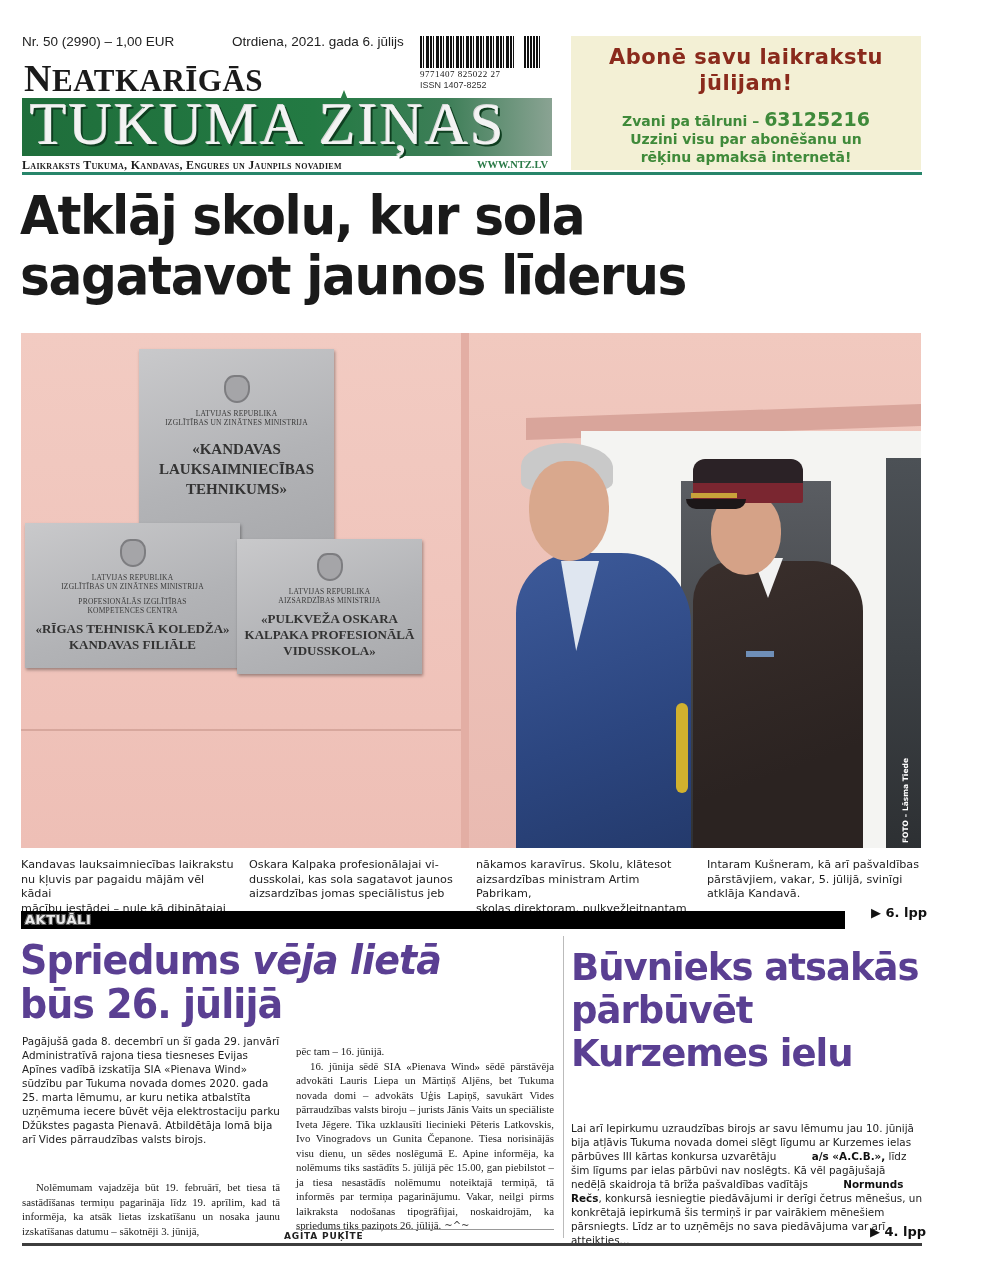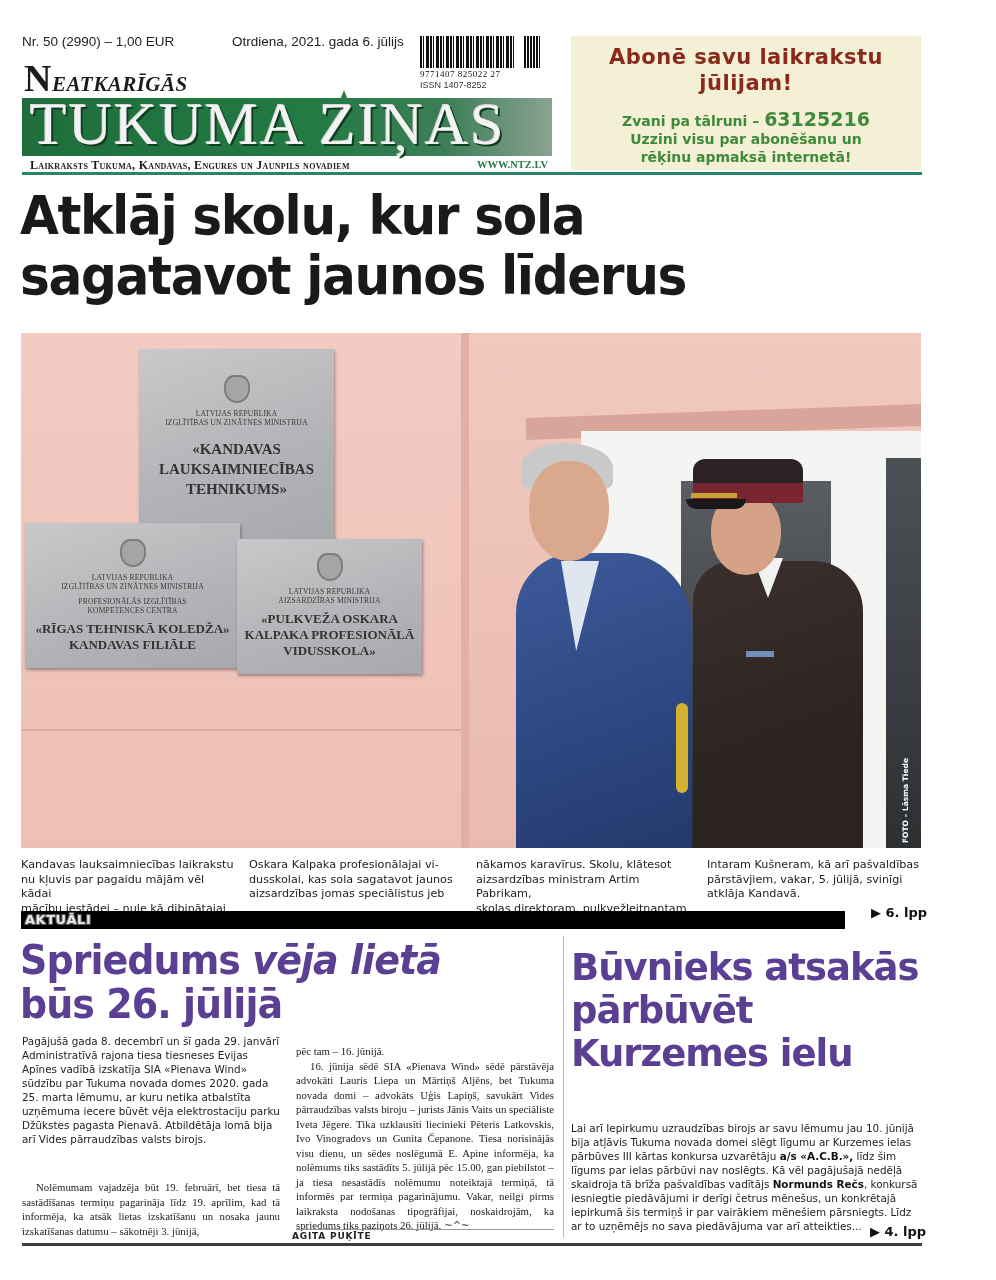--- a/index.html
+++ b/index.html
@@ -13,21 +13,21 @@
     .barcode { position: absolute; left: 398px; top: 6px; width: 135px; height: 54px; }
     .barcode .bars { position: absolute; left: 0; top: 0; width: 96px; height: 32px;
       background: repeating-linear-gradient(90deg,#111 0 2px,#fff 2px 3px,#111 3px 4px,#fff 4px 6px,#111 6px 9px,#fff 9px 10px); }
     .barcode .bars2 { position: absolute; left: 104px; top: 0; width: 16px; height: 32px;
       background: repeating-linear-gradient(90deg,#111 0 2px,#fff 2px 3px,#111 3px 5px,#fff 5px 6px); }
     .barcode .num { position: absolute; left: 0; top: 33px; font-family: Liberation Serif, serif; font-size: 9px; letter-spacing: 0.5px; color: #111; white-space: nowrap; }
     .barcode .issn { position: absolute; left: 0; top: 44px; font-family: "Liberation Sans", sans-serif; font-size: 9px; color: #333; white-space: nowrap; }
 
     .skyline { position: absolute; left: 0; top: 60px; width: 530px; height: 66px; }
     .name-top { position: absolute; left: 2px; top: 26px; font-family: "Liberation Serif", serif; font-weight: bold; font-size: 38px; color: #1b1b1b; letter-spacing: 0.5px; }
-    .name-top .sc { font-size: 21px; font-style: italic; }
+    .name-top .sc { font-size: 31px; }
     .name-band { position: absolute; left: 0; top: 68px; width: 530px; height: 58px;
       background: linear-gradient(90deg,#1f6e3b 0%,#237a43 55%,#3d7e57 80%,#8aa393 100%); }
     .name-main { position: absolute; left: 8px; top: 60px; font-family: "Liberation Serif", serif; font-size: 60px; letter-spacing: 2px; color: #f3f3f3;
       text-shadow: 2px 2px 0 #0f3e20, -1px -1px 0 #d8d8d8; white-space: nowrap; }
     .tagline { position: absolute; left: 0; top: 128px; font-family: "Liberation Serif", serif; font-weight: bold; font-size: 11px; color: #1b1b1b; letter-spacing: 0.3px; white-space: nowrap; }
     .www { position: absolute; left: 455px; top: 129px; font-family: "Liberation Serif", serif; font-weight: bold; font-size: 10.5px; color: #2a7a47; }
     .mast-rule { position: absolute; left: 22px; top: 172px; width: 900px; height: 3px; background: #27856a; }
 
     
     .promo { position: absolute; left: 571px; top: 36px; width: 350px; height: 134px; background: #f3f0d5; text-align: center; }
@@ -92,27 +92,27 @@
     
     .art-title { position: absolute; font-family: "DejaVu Sans", sans-serif; font-weight: bold; color: #5a3f92; letter-spacing: -1px; }
     .art1-title { left: 20px; top: 938px; width: 540px; font-size: 40px; line-height: 44px; transform: scaleX(0.95); transform-origin: left top; }
     .art1-title em { font-style: italic; }
     .art1-lead { position: absolute; left: 22px; top: 1034px; width: 258px; font-family: "DejaVu Sans", sans-serif; font-size: 10.4px; line-height: 14px; color: #222; }
     .art1-body1 { position: absolute; left: 22px; top: 1180px; width: 258px; font-family: "Liberation Serif", serif; font-size: 10.8px; line-height: 14.5px; color: #222; text-align: justify; text-indent: 14px; }
     .art1-body2 { position: absolute; left: 296px; top: 1044px; width: 258px; font-family: "Liberation Serif", serif; font-size: 10.8px; line-height: 14.5px; color: #222; text-align: justify; }
     .art1-body2 p + p { text-indent: 14px; }
     .signature-mark { font-family: "DejaVu Sans", sans-serif; font-size: 10px; color: #444; }
     .byline-rule { position: absolute; left: 296px; top: 1229px; width: 258px; height: 1px; background: #999; }
-    .byline { position: absolute; left: 292px; top: 1231px; font-family: "DejaVu Sans", sans-serif; font-weight: bold; font-size: 9px; letter-spacing: 0.8px; color: #222; }
+    .byline { position: absolute; left: 284px; top: 1231px; font-family: "DejaVu Sans", sans-serif; font-weight: bold; font-size: 9px; letter-spacing: 0.8px; color: #222; }
     .col-divider { position: absolute; left: 563px; top: 936px; width: 1px; height: 302px; background: #bbb; }
 
     
     .art2-title { left: 571px; top: 946px; width: 350px; font-size: 37px; line-height: 43px; }
     .art2-body { position: absolute; left: 571px; top: 1121px; width: 352px; font-family: "DejaVu Sans", sans-serif; font-size: 10.4px; line-height: 14px; color: #222; }
-    .art2-body b { color: #111; }
+    .art2-body b { color: #111; margin-left: 32px; }
     .page-ref.p4 { left: 870px; top: 1224px; }
 
     .bottom-rule { position: absolute; left: 22px; top: 1243px; width: 900px; height: 3px; background: #3d3d3d; }
   </style>
 </head>
 <body>
 
 <div class="masthead">
   <div class="issue">Nr. 50 (2990) – 1,00 EUR</div>
   <div class="date">Otrdiena, 2021. gada 6. jūlijs</div>
@@ -124,21 +124,21 @@
     <div class="issn">ISSN 1407-8252</div>
   </div>
 
   <svg class="skyline" viewBox="0 0 530 66" preserveAspectRatio="none">
     <path d="M300 66 L300 40 L315 34 L318 10 L322 0 L326 10 L329 34 L340 40 L360 38 L380 42 L400 36 L420 40 L440 30 L460 34 L480 28 L500 34 L530 30 L530 66 Z" fill="#2a7d47"></path>
   </svg>
 
   <div class="name-top"><span>N</span><span class="sc">EATKARĪGĀS</span></div>
   <div class="name-band"></div>
   <div class="name-main">TUKUMA  ZIŅAS</div>
-  <div class="tagline" style="font-variant: small-caps; font-size: 12px; margin-left: 8px;">Laikraksts Tukuma, Kandavas, Engures un Jaunpils novadiem</div>
+  <div class="tagline" style="font-variant: small-caps; font-size: 12px;">Laikraksts Tukuma, Kandavas, Engures un Jaunpils novadiem</div>
   <div class="www">WWW.NTZ.LV</div>
 </div>
 <div class="mast-rule"></div>
 
 <div class="promo">
   <div class="promo-title">
     <div>Abonē savu laikrakstu</div>
     <div>jūlijam!</div>
   </div>
   <div class="promo-line promo-phone-row">

